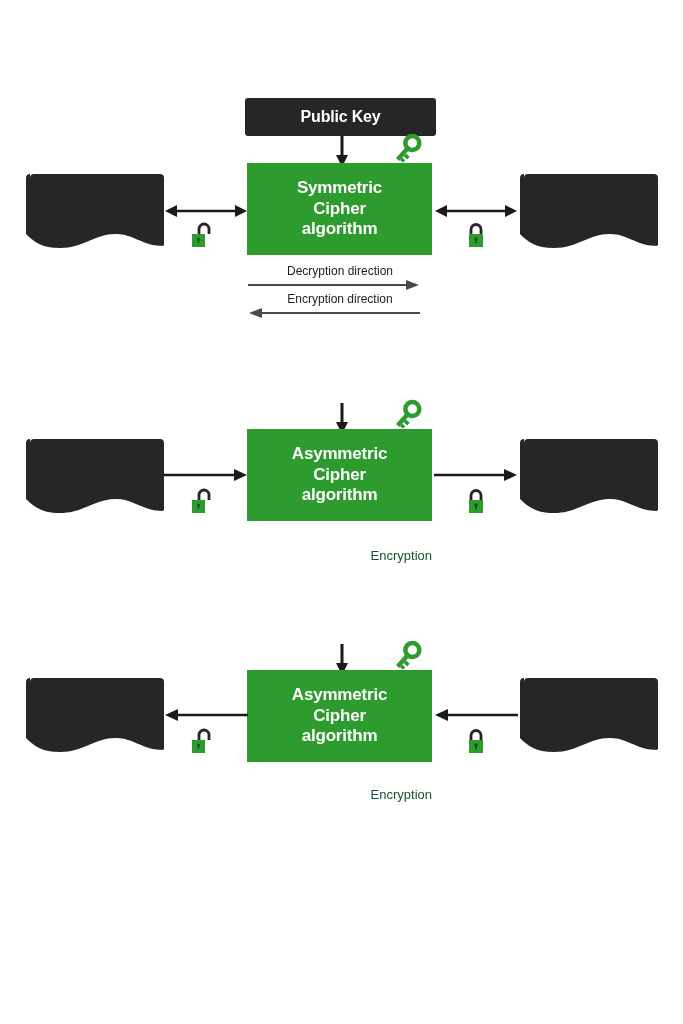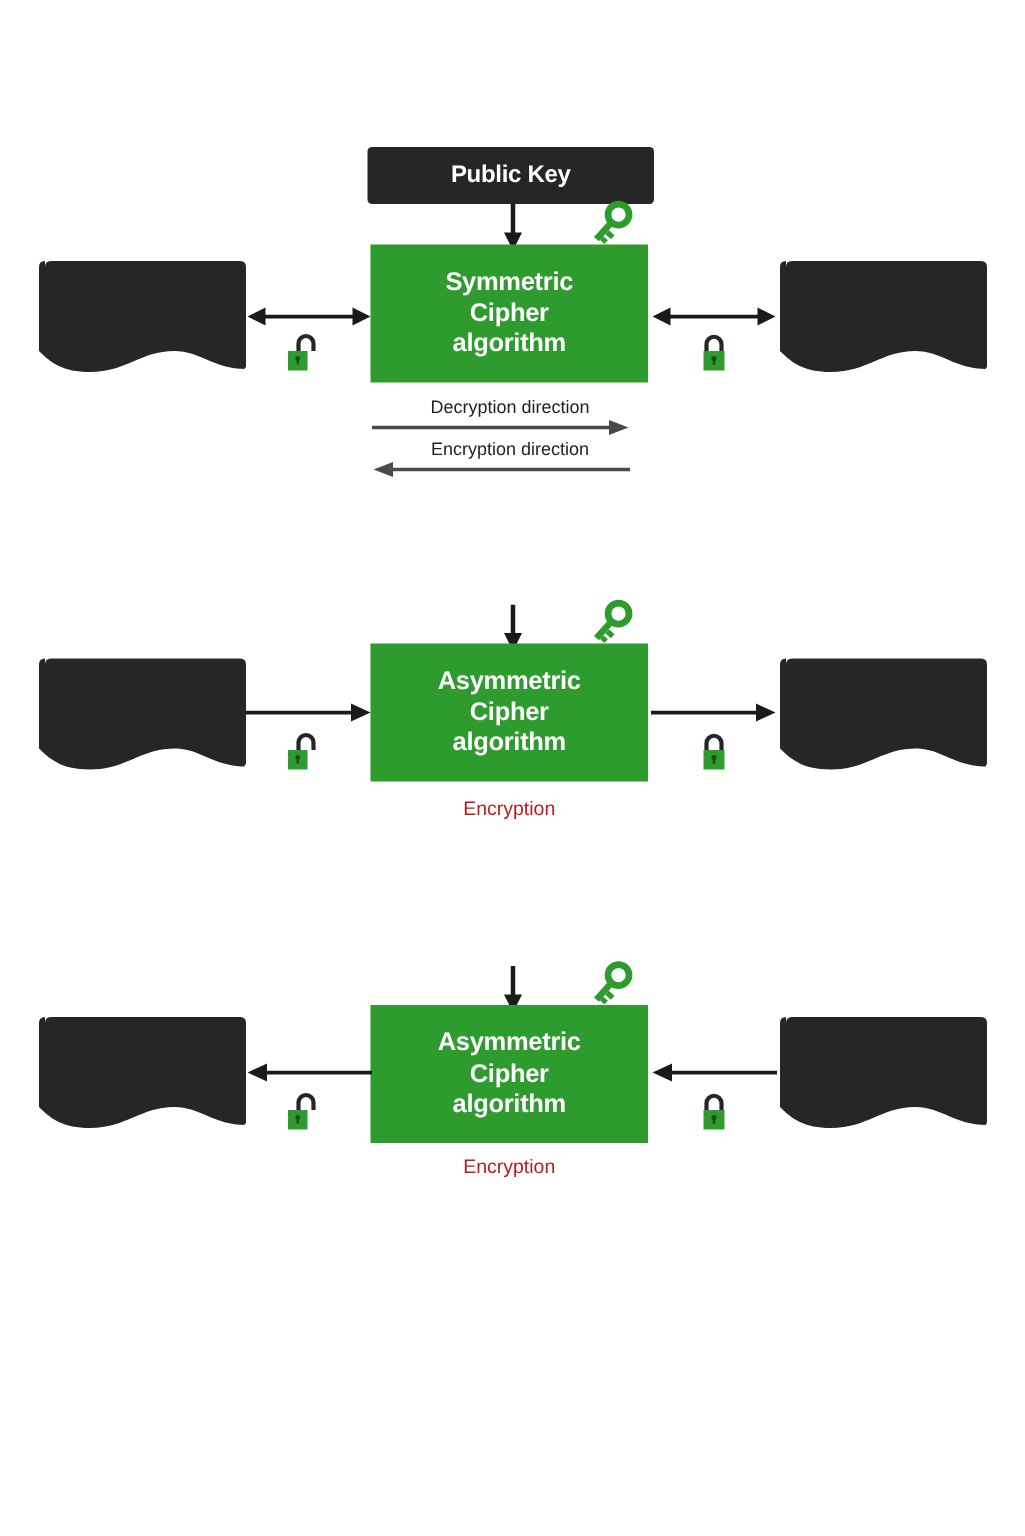--- a/index.html
+++ b/index.html
@@ -74,23 +74,24 @@
   .algobox .algo-text { width: 100%; }
 
   
   .conn { position: absolute; }
   .conn svg { display: block; }
 
   
   .caption {
     position: absolute;
     font-size: 13px;
-    color: #b91c1c;
-    text-align: center;
+    color: #14532d;
+    text-align: right;
     font-weight: normal;
+    margin-top: 17px;
   }
   .dirlabel {
     position: absolute;
     font-size: 12px;
     color: #222222;
     text-align: center;
     white-space: nowrap;
   }
   
   .icon { position: absolute; }

